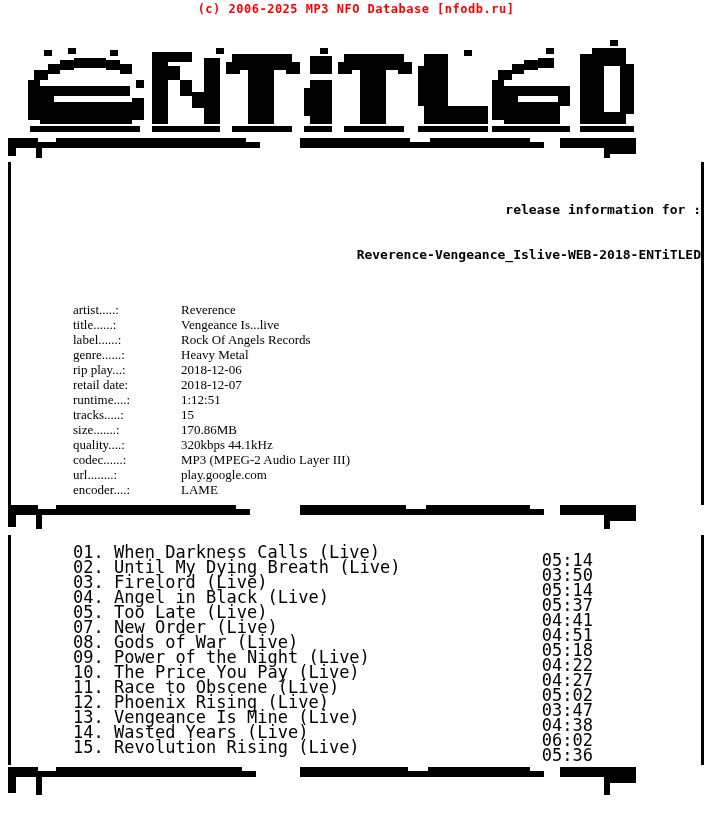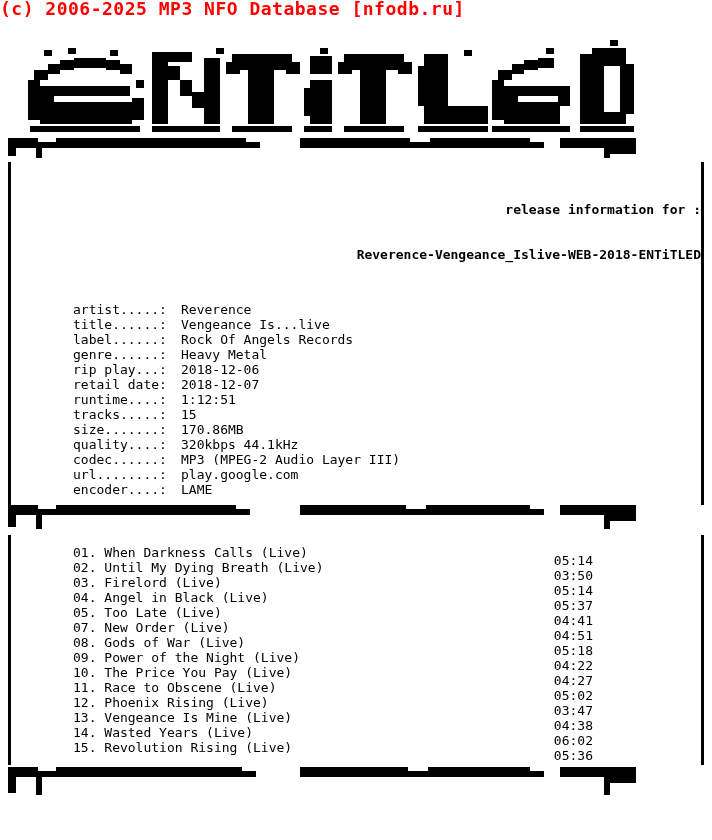--- a/index.html
+++ b/index.html
@@ -9,22 +9,23 @@
   }
   body {
     width: 712px;
     height: 840px;
     font-family: "DejaVu Sans Mono", "Liberation Mono", monospace;
     color: #000000;
     overflow: hidden;
     position: relative;
   }
   .topbar {
+    text-align: center;
     color: #ff0000;
-    font-size: 18px;
+    font-size: 12px;
     font-weight: bold;
     letter-spacing: 0.5px;
     padding: 2px 0 0 0;
     height: 16px;
     line-height: 14px;
   }
   .logo-wrap {
     position: relative;
     height: 110px;
     margin: 8px 0 0 0;
@@ -55,29 +56,30 @@
     white-space: pre;
     padding: 10px 0 4px 0;
   }
   .info-block {
     padding: 6px 0 8px 62px;
     font-size: 13px;
     line-height: 15px;
   }
   .info-row {
     white-space: pre;
+    font-family: Liberation Serif, serif;
   }
   .label {
     display: inline-block;
     width: 108px;
     white-space: pre;
   }
   .track-list {
     padding: 10px 0 10px 62px;
-    font-size: 13px;
+    font-size: 17px;
     line-height: 15px;
   }
   .track-row {
     position: relative;
     width: 520px;
     white-space: pre;
   }
   .track-time {
     position: absolute;
     right: 0;

